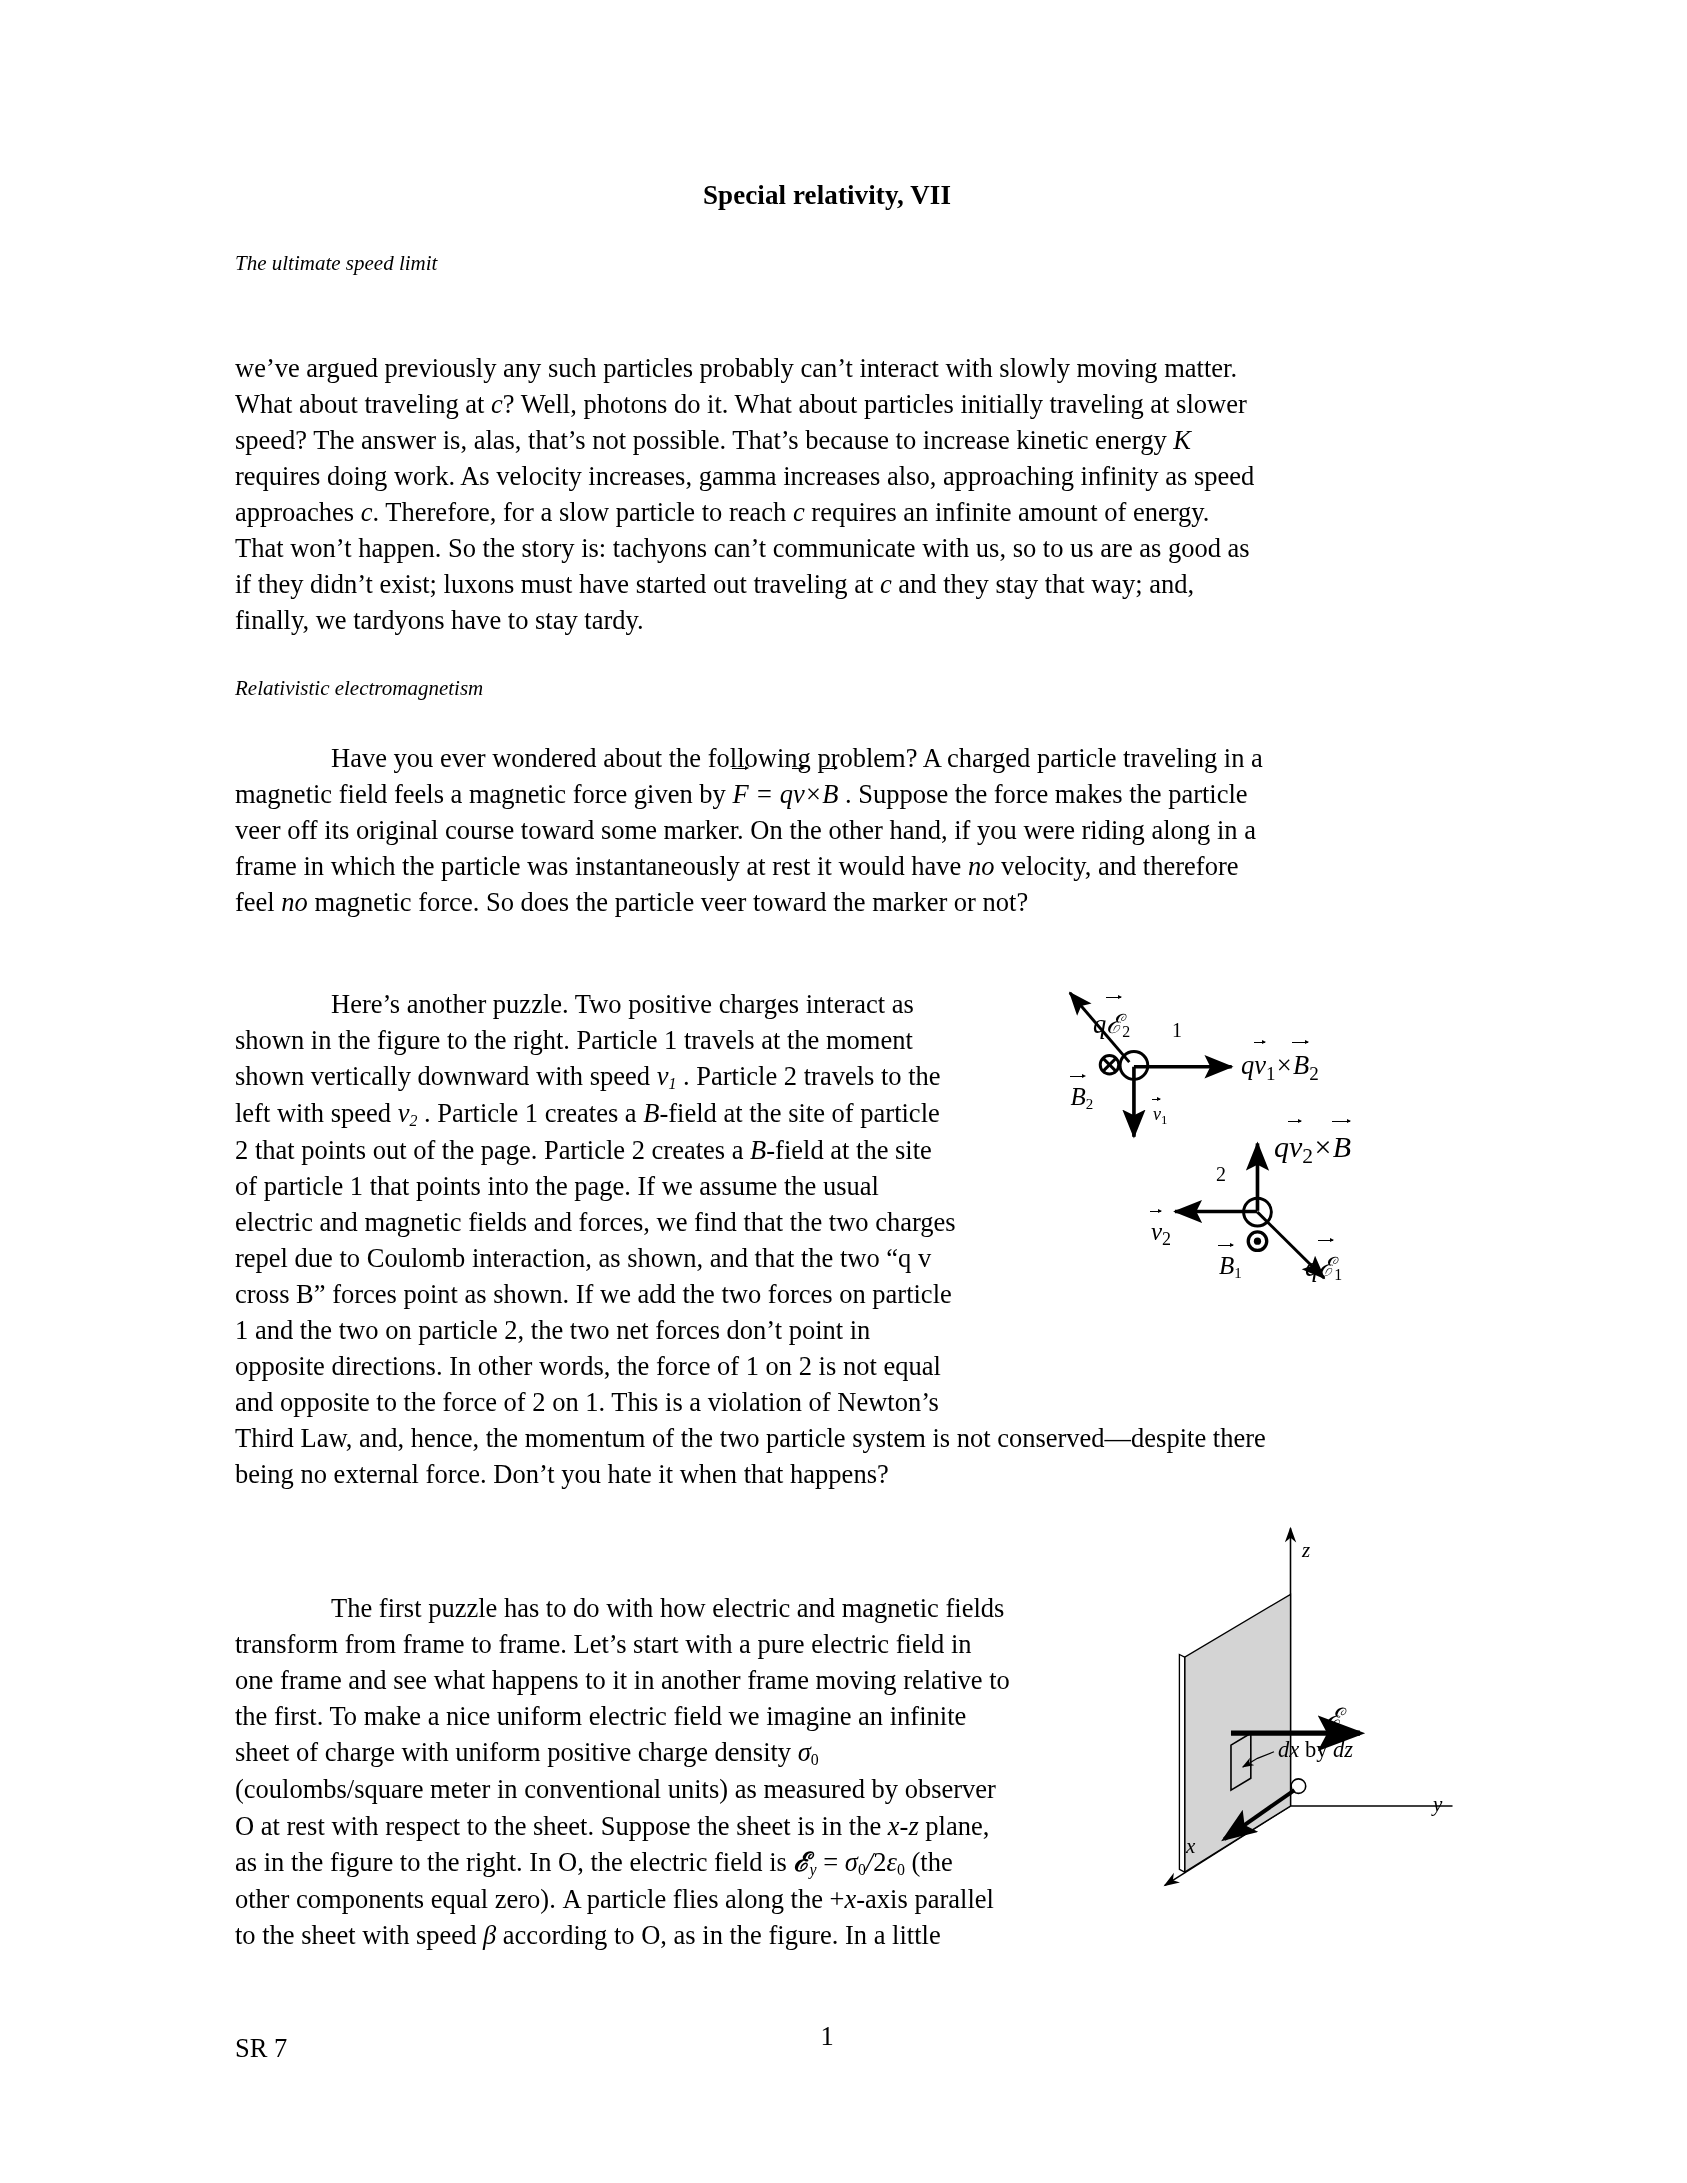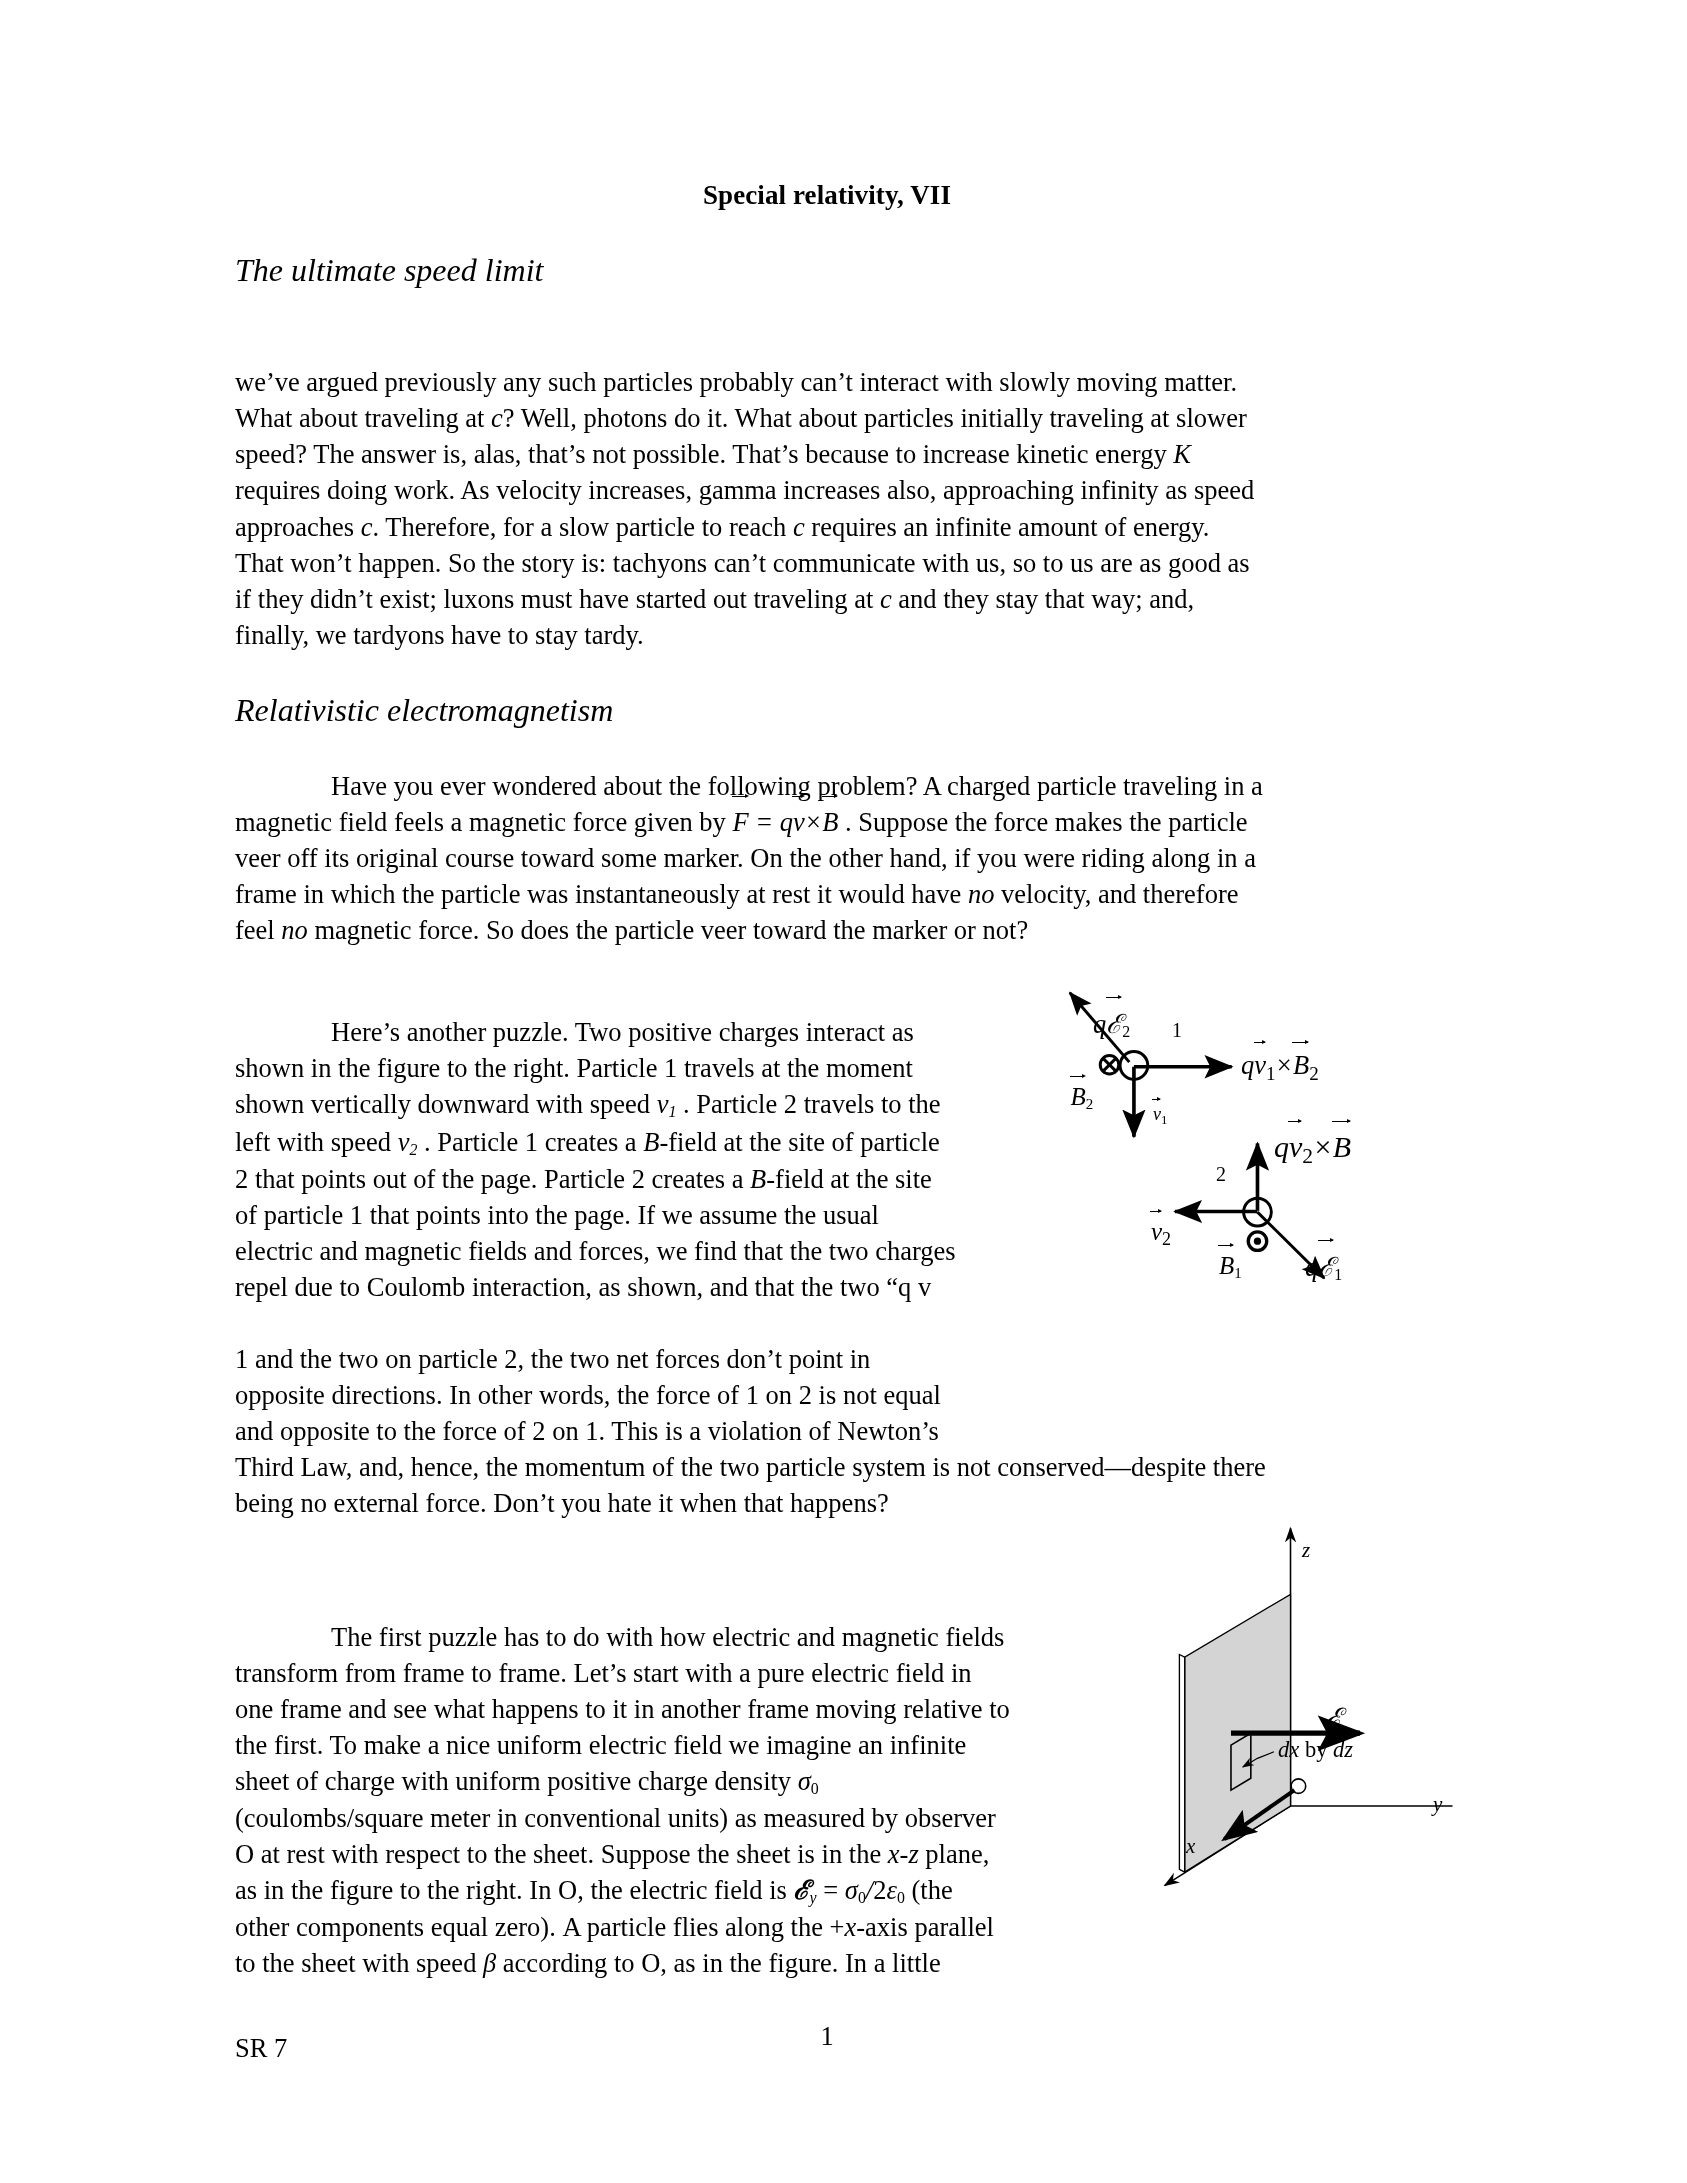--- a/index.html
+++ b/index.html
@@ -26,21 +26,21 @@
   .doc-title {
     text-align: center;
     font-weight: bold;
     font-size: 27px;
     letter-spacing: 0.1px;
     margin: 0 0 0 0;
     line-height: 1.25;
   }
   .sec-head {
     font-style: italic;
-    font-size: 32px;
+    font-size: 21px;
     line-height: 1.3;
     margin: 0;
   }
   p.body {
     font-size: 26.5px;
     line-height: 1.36;
     margin: 0;
     text-align: left;
   }
   .indent { display: inline-block; width: 96px; }
@@ -261,21 +261,21 @@
     <div style="height:17px;"></div>
 
     <p class="body"><span class="indent"></span><span>Here’s another puzzle.  Two positive charges interact as</span><br>
       <span>shown in the figure to the right.  Particle 1 travels at the moment</span><br>
       <span>shown vertically downward with speed <span class="math">v</span><sub class="mini">1</sub> .  Particle 2 travels to the</span><br>
       <span>left with speed <span class="math">v</span><sub class="mini">2</sub> .  Particle 1 creates a <i>B</i>-field at the site of particle</span><br>
       <span>2 that points out of the page.  Particle 2 creates a <i>B</i>-field at the site</span><br>
       <span>of particle 1 that points into the page.  If we assume the usual</span><br>
       <span>electric and magnetic fields and forces, we find that the two charges</span><br>
       <span>repel due to Coulomb interaction, as shown, and that the two “q v</span><br>
-      <br>
+      <span>cross B” forces point as shown.  If we add the two forces on particle</span><br>
       <span>1 and the two on particle 2, the two net forces don’t point in</span><br>
       <span>opposite directions.  In other words, the force of 1 on 2 is not equal</span><br>
       <span>and opposite to the force of 2 on 1.  This is a violation of Newton’s</span><br>
       <span>Third Law, and, hence, the momentum of the two particle system is not conserved—despite there</span><br>
       <span>being no external force.  Don’t you hate it when that happens?</span></p>
 
     <div class="spacer-lg"></div>
 
 
     <div class="spacer-lg"></div>

